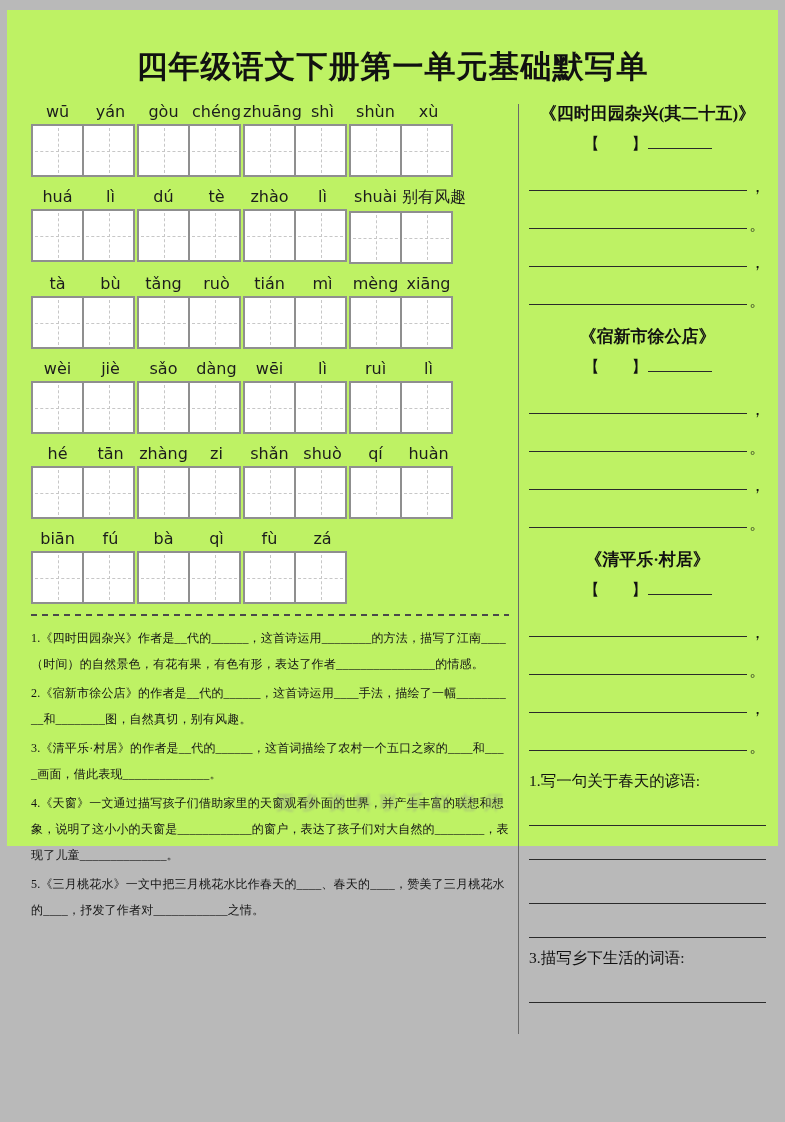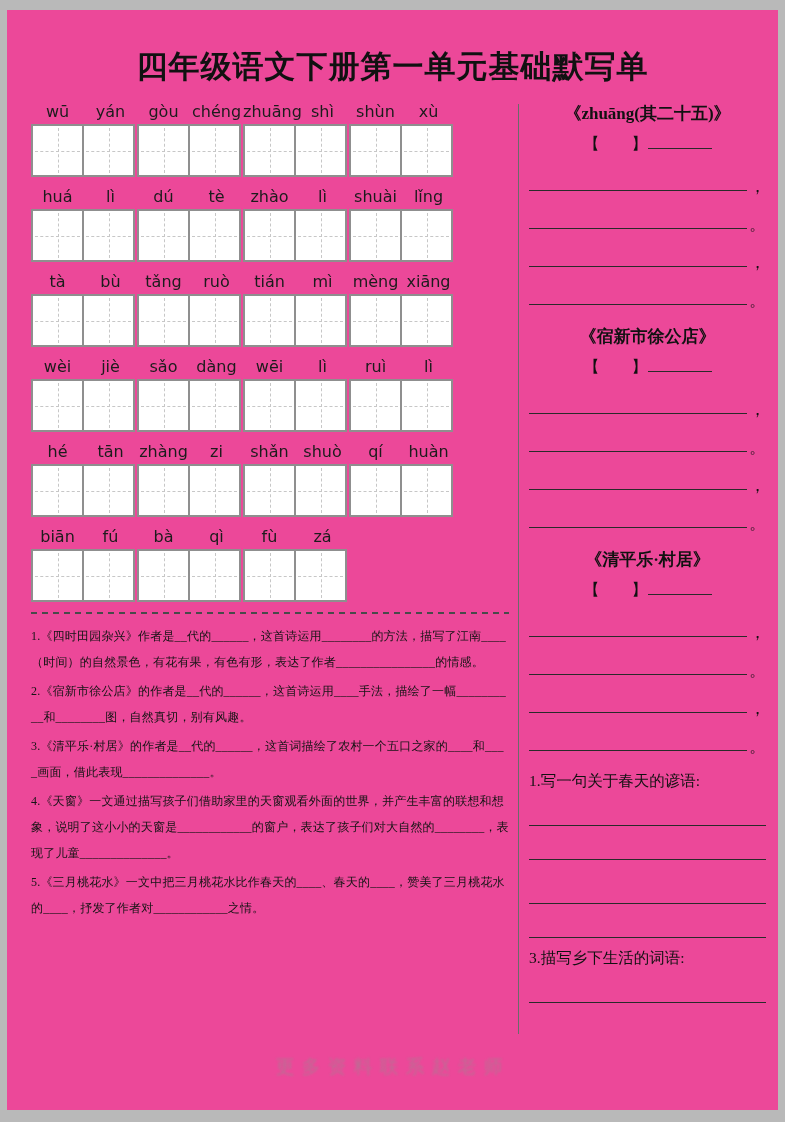--- a/index.html
+++ b/index.html
@@ -2,22 +2,22 @@
 <html><head>
 <meta charset="utf-8">
 <style>
   html,body{margin:0;padding:0;}
   body{
     width:785px;height:1122px;position:relative;overflow:hidden;
     background:#b9b9b9;
     font-family:"Liberation Serif",serif;
   }
   .page{
-    position:absolute;left:7px;top:10px;width:771px;height:1100px;
-    background:#ec4899;color:#111;
+    position:absolute;left:7px;top:10px;width:771px;height:836px;
+    background:#bef264;color:#111;
   }
   .title{
     text-align:center;font-weight:700;font-size:31px;letter-spacing:1px;
     margin:0;padding-top:36px;font-family:"Liberation Serif",serif;
   }
   .content{display:flex;padding:14px 12px 0 24px;}
   .left-col{width:478px;flex:none;}
   .v-divider{width:0;border-left:1.5px solid #6a6a6a;margin:2px 10px 0 9px;height:930px;flex:none;}
   .right-col{flex:1;padding-top:0;}
 
@@ -147,21 +147,21 @@
                 <span class="syl">lì</span>
               </div>
               <div class="pair">
                 <div class="tzg"></div>
                 <div class="tzg"></div>
               </div>
             </div>
             <div class="group">
               <div class="syls">
                 <span class="syl">shuài</span>
-                <span class="syl">lǐng</span>
+                <span class="syl">别有风趣</span>
               </div>
               <div class="pair">
                 <div class="tzg"></div>
                 <div class="tzg"></div>
               </div>
             </div>
           </div>
           <div class="p-row">
             <div class="group">
               <div class="syls">
@@ -329,21 +329,21 @@
           <div class="q">4.《天窗》一文通过描写孩子们借助家里的天窗观看外面的世界，并产生丰富的联想和想象，说明了这小小的天窗是____________的窗户，表达了孩子们对大自然的________，表现了儿童______________。</div>
           <div class="q">5.《三月桃花水》一文中把三月桃花水比作春天的____、春天的____，赞美了三月桃花水的____，抒发了作者对____________之情。</div>
         </div>
     </div>
 
     <div class="v-divider"></div>
 
     <div class="right-col">
       <div id="poems">
           <div class="poem">
-            <div class="poem-title">《zhuāng(其二十五)》</div>
+            <div class="poem-title">《四时田园杂兴(其二十五)》</div>
             <div class="author-line"><span>【　　】</span><span class="short-bl"></span></div>
             <div class="blank-line">
               <span class="bl"></span>
               <span class="punct">，</span>
             </div>
             <div class="blank-line">
               <span class="bl"></span>
               <span class="punct">。</span>
             </div>
             <div class="blank-line">

